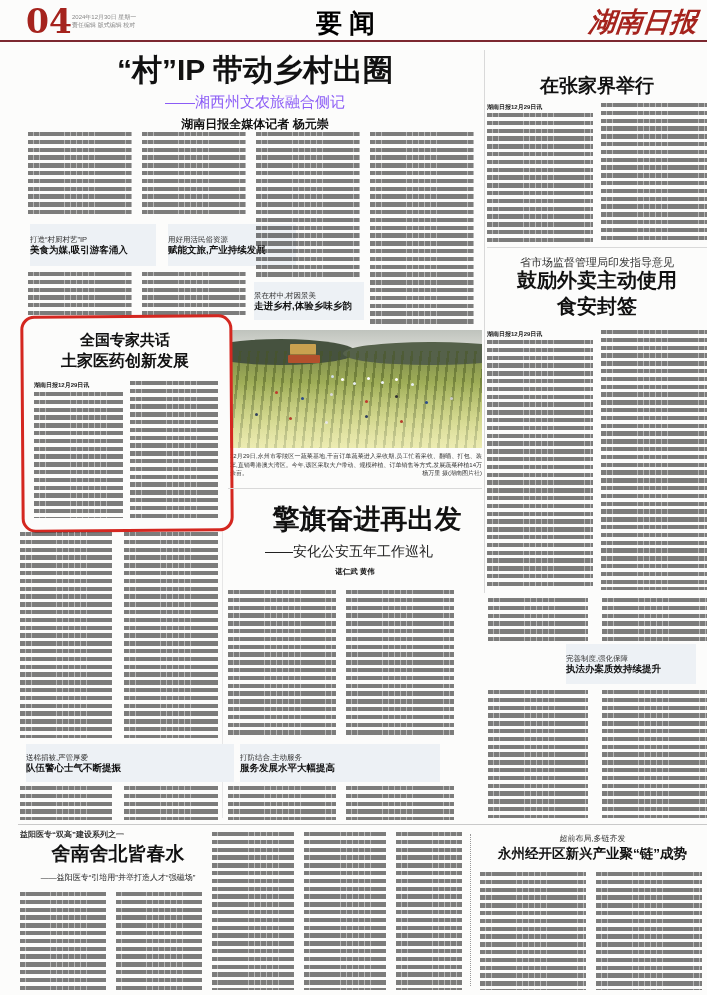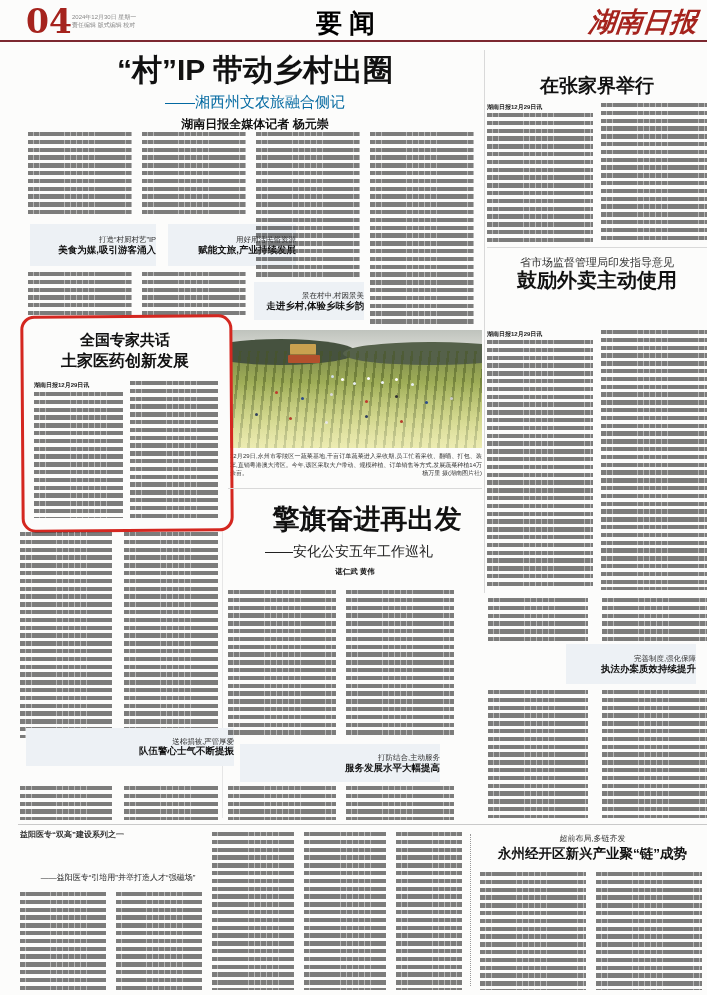--- a/index.html
+++ b/index.html
@@ -7,21 +7,21 @@
         font-family:"Liberation Sans",sans-serif;overflow:hidden;color:#111;}
   .abs{position:absolute;}
   
   .tx{position:absolute;opacity:.88;
       background-image:
         repeating-linear-gradient(90deg, transparent 0 5.4px, rgba(252,252,251,.45) 5.4px 6.1px),
         repeating-linear-gradient(180deg, rgba(50,50,50,.72) 0, rgba(50,50,50,.72) 4.3px, transparent 4.3px, transparent 7.8px);}
   .hl{font-weight:bold;text-align:center;line-height:1.05;}
   .center{text-align:center;}
   .boxhead{position:absolute;background:#edf1f5;display:flex;flex-direction:column;
-           justify-content:center;align-items:flex-end;gap:2px;}
+           justify-content:center;align-items:flex-start;gap:2px;}
   .boxhead .l1{font-size:7.5px;color:#333;line-height:1;}
   .boxhead .l2{font-size:9.5px;font-weight:bold;color:#111;line-height:1;}
   .dateline{position:absolute;font-size:6px;font-weight:bold;color:#222;line-height:8px;overflow:hidden;}
   .rule{position:absolute;background:#d9d9d9;}
   .caption{position:absolute;font-size:6px;line-height:8.6px;color:#333;text-align:justify;}
   .caption .credit{float:right;color:#333;}
   .kicker{position:absolute;font-size:8px;color:#333;line-height:1.2;}
   .serif{font-family:"DejaVu Serif",serif;}
   
   .photo{position:absolute;overflow:hidden;background:linear-gradient(180deg,#7e8b4c 18%,#9fae58 45%,#c3ca74 75%,#dedd92 100%);}
@@ -43,21 +43,21 @@
   <div class="abs serif" style="left:26px;top:2px;font-size:33px;font-weight:bold;color:#a5231d;">04</div>
   <div class="abs" style="left:72px;top:13px;font-size:6px;line-height:8px;color:#888;">
     <div>2024年12月30日 星期一</div>
     <div>责任编辑 版式编辑 校对</div>
   </div>
   <div class="abs" style="left:316px;top:6px;font-size:26px;font-weight:bold;letter-spacing:7px;color:#000;">要闻</div>
   <div class="abs serif" style="right:10px;top:4px;font-size:27px;font-style:italic;font-weight:bold;color:#a5231d;transform:skewX(-6deg);">湖南日报</div>
   <div class="abs" style="left:0;top:40px;width:707px;height:2px;background:#7c2830;"></div>
 
   <div class="abs hl" style="left:28px;top:54px;width:454px;font-size:30px;">“村”IP 带动乡村出圈</div>
-  <div class="abs center" style="left:28px;top:93px;width:454px;font-size:15px;color:#0369a1;">——湘西州文农旅融合侧记</div>
+  <div class="abs center" style="left:28px;top:93px;width:454px;font-size:15px;color:#8b5cf6;">——湘西州文农旅融合侧记</div>
   <div class="abs center" style="left:28px;top:116px;width:454px;font-size:12px;font-weight:bold;">湖南日报全媒体记者 杨元崇</div>
 
   <div class="tx" style="left:28px;top:132px;width:104px;height:86px;"></div>
   <div class="tx" style="left:142px;top:132px;width:104px;height:86px;"></div>
   <div class="boxhead" style="left:30px;top:224px;width:126px;height:42px;">
     <div class="l1">打造“村厨村艺”IP</div>
     <div class="l2">美食为媒,吸引游客涌入</div>
   </div>
   <div class="boxhead" style="left:168px;top:224px;width:128px;height:42px;">
     <div class="l1">用好用活民俗资源</div>
@@ -104,31 +104,32 @@
   <div class="rule" style="left:18px;top:824px;width:689px;height:1px;background:#c9c9c9;"></div>
   <div class="abs" style="left:470px;top:834px;width:0;height:152px;border-left:1px dotted #999;"></div>
 
   <div class="abs hl" style="left:487px;top:76px;width:220px;font-size:19px;">在张家界举行</div>
   <div class="dateline" style="left:487px;top:103px;width:106px;height:8px;">湖南日报12月29日讯</div>
   <div class="tx" style="left:487px;top:113px;width:106px;height:130px;"></div>
   <div class="tx" style="left:601px;top:103px;width:106px;height:140px;"></div>
 
   <div class="abs center" style="left:487px;top:255px;width:220px;font-size:11px;color:#333;">省市场监督管理局印发指导意见</div>
   <div class="abs hl" style="left:487px;top:270px;width:220px;font-size:20px;">鼓励外卖主动使用</div>
+  <div class="abs hl" style="left:487px;top:296px;width:220px;font-size:20px;">食安封签</div>
   <div class="dateline" style="left:487px;top:330px;width:106px;height:8px;">湖南日报12月29日讯</div>
   <div class="tx" style="left:487px;top:340px;width:106px;height:250px;"></div>
   <div class="tx" style="left:601px;top:330px;width:106px;height:260px;"></div>
 
   <div class="abs hl" style="left:240px;top:505px;width:254px;font-size:27px;">擎旗奋进再出发</div>
   <div class="abs center" style="left:222px;top:543px;width:254px;font-size:14px;color:#222;">——安化公安五年工作巡礼</div>
   <div class="abs center" style="left:228px;top:567px;width:254px;font-size:7.5px;font-weight:bold;">谌仁武 黄伟</div>
 
   <div class="tx" style="left:20px;top:532px;width:92px;height:206px;"></div>
   <div class="tx" style="left:124px;top:532px;width:94px;height:206px;"></div>
-  <div class="boxhead" style="left:26px;top:728px;width:208px;height:38px;font-family:Liberation Serif, serif;">
+  <div class="boxhead" style="left:26px;top:744px;width:208px;height:38px;">
     <div class="l1">送棉捐被,严管厚爱</div>
     <div class="l2">队伍警心士气不断提振</div>
   </div>
   <div class="tx" style="left:20px;top:786px;width:92px;height:34px;"></div>
   <div class="tx" style="left:124px;top:786px;width:94px;height:34px;"></div>
 
   <div class="tx" style="left:228px;top:590px;width:108px;height:148px;"></div>
   <div class="tx" style="left:346px;top:590px;width:108px;height:148px;"></div>
   <div class="boxhead" style="left:240px;top:744px;width:200px;height:38px;">
     <div class="l1">打防结合,主动服务</div>
@@ -140,20 +141,21 @@
   <div class="tx" style="left:488px;top:598px;width:100px;height:44px;"></div>
   <div class="tx" style="left:602px;top:598px;width:105px;height:44px;"></div>
   <div class="boxhead" style="left:566px;top:644px;width:130px;height:40px;">
     <div class="l1">完善制度,强化保障</div>
     <div class="l2">执法办案质效持续提升</div>
   </div>
   <div class="tx" style="left:488px;top:690px;width:100px;height:128px;"></div>
   <div class="tx" style="left:602px;top:690px;width:105px;height:128px;"></div>
 
   <div class="kicker" style="left:20px;top:830px;width:196px;font-weight:bold;">益阳医专“双高”建设系列之一</div>
+  <div class="abs hl" style="left:20px;top:844px;width:196px;font-size:19px;">舍南舍北皆春水</div>
   <div class="abs center" style="left:14px;top:872px;width:208px;font-size:8px;color:#222;">——益阳医专“引培用”并举打造人才“强磁场”</div>
   <div class="tx" style="left:20px;top:892px;width:86px;height:98px;"></div>
   <div class="tx" style="left:116px;top:892px;width:86px;height:98px;"></div>
   <div class="tx" style="left:212px;top:832px;width:82px;height:158px;"></div>
   <div class="tx" style="left:304px;top:832px;width:82px;height:158px;"></div>
   <div class="tx" style="left:396px;top:832px;width:66px;height:158px;"></div>
 
   <div class="kicker center" style="left:478px;top:834px;width:229px;text-align:center;">超前布局,多链齐发</div>
   <div class="abs hl" style="left:478px;top:847px;width:229px;font-size:13.5px;">永州经开区新兴产业聚“链”成势</div>
   <div class="tx" style="left:480px;top:872px;width:106px;height:118px;"></div>

